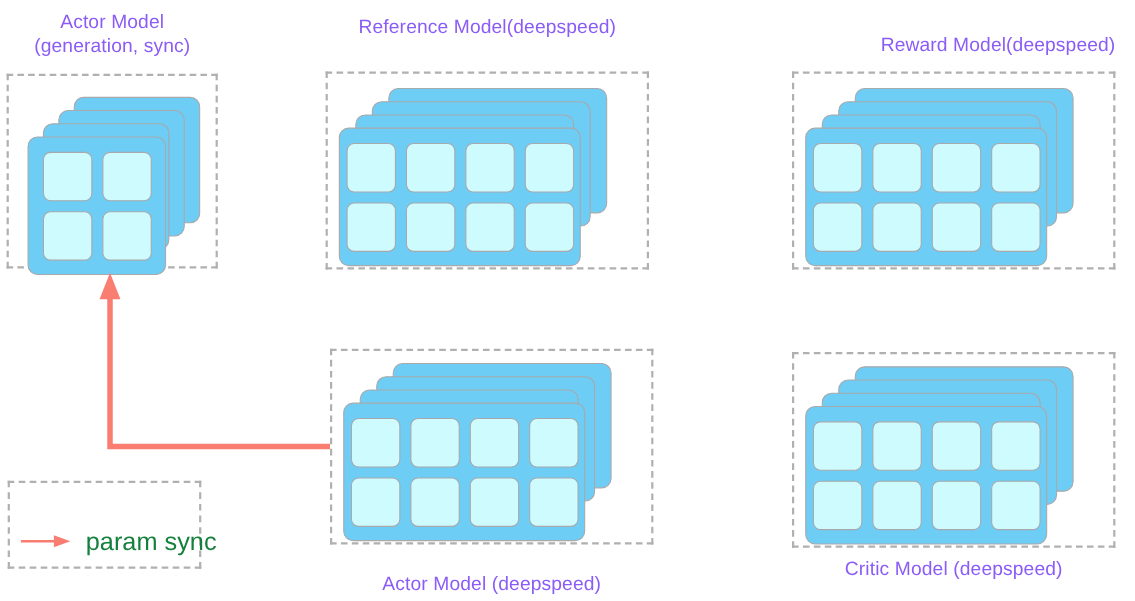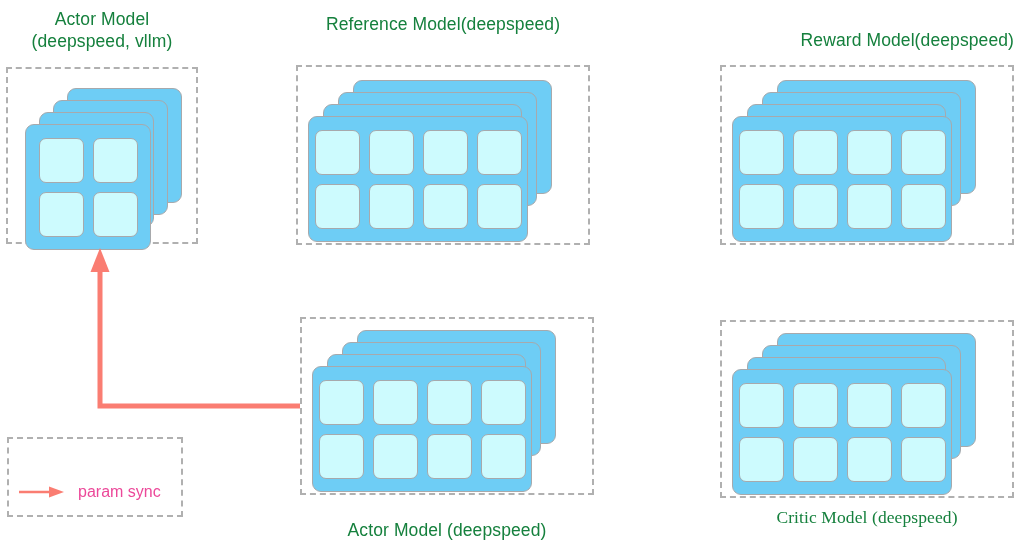--- a/index.html
+++ b/index.html
@@ -32,21 +32,21 @@
     position: absolute;
     box-sizing: border-box;
     border: 2px dashed #b0b0b0;
     background: transparent;
   }
   .title {
     position: absolute;
     text-align: center;
     font-size: 17.5px;
     line-height: 21px;
-    color: #15803d;
+    color: #8b5cf6;
     letter-spacing: 0.1px;
     white-space: nowrap;
   }
   .title.two-line {
     white-space: normal;
     line-height: 22px;
   }
 
   
   .stack {
@@ -94,35 +94,35 @@
     box-sizing: border-box;
     border: 2px dashed #b0b0b0;
   }
   .legend-row {
     position: absolute;
     display: flex;
     align-items: center;
     gap: 12px;
   }
   .legend-label {
-    font-size: 16px;
+    font-size: 23px;
     line-height: 20px;
-    color: #ec4899;
+    color: #15803d;
     white-space: nowrap;
   }
 </style>
 </head>
 <body>
 
 <div class="stage">
 
   <div class="group">
     <div class="title two-line" style="left:6px; top:8px; width:192px;">
       <span>Actor Model</span><br>
-      <span>(deepspeed, vllm)</span>
+      <span>(generation, sync)</span>
     </div>
 
     <div class="frame" style="left:6px; top:67px; width:192px; height:177px;"></div>
 
     <div class="stack" style="left:6px; top:67px; width:192px; height:177px;">
       <div class="card" style="left:61px; top:21px; width:115px; height:115px;"></div>
       <div class="card" style="left:47px; top:33px; width:115px; height:115px;"></div>
       <div class="card" style="left:33px; top:45px; width:115px; height:115px;"></div>
       <div class="card front grid-2x2" style="left:19px; top:57px; width:126px; height:126px;">
         <div class="cell"></div>
@@ -211,21 +211,21 @@
         <div class="cell"></div>
         <div class="cell"></div>
         <div class="cell"></div>
         <div class="cell"></div>
         <div class="cell"></div>
         <div class="cell"></div>
         <div class="cell"></div>
       </div>
     </div>
 
-    <div class="title" style="left:720px; top:507px; width:294px;font-family:Liberation Serif, serif;">Critic Model (deepspeed)</div>
+    <div class="title" style="left:720px; top:507px; width:294px;">Critic Model (deepspeed)</div>
   </div>
 
   <svg class="arrow-svg" viewBox="0 0 1032 546" preserveAspectRatio="none">
     <path d="M 300 406 L 100 406 L 100 268" fill="none" stroke="#fa7d72" stroke-width="5" stroke-linecap="butt" stroke-linejoin="miter"></path>
     <polygon points="100,248 90.5,272 109.5,272" fill="#fa7d72"></polygon>
   </svg>
 
   <div class="legend-frame" style="left:7px; top:437px; width:176px; height:80px;"></div>
 
   <div class="legend-row" style="left:18px; top:482px;">

